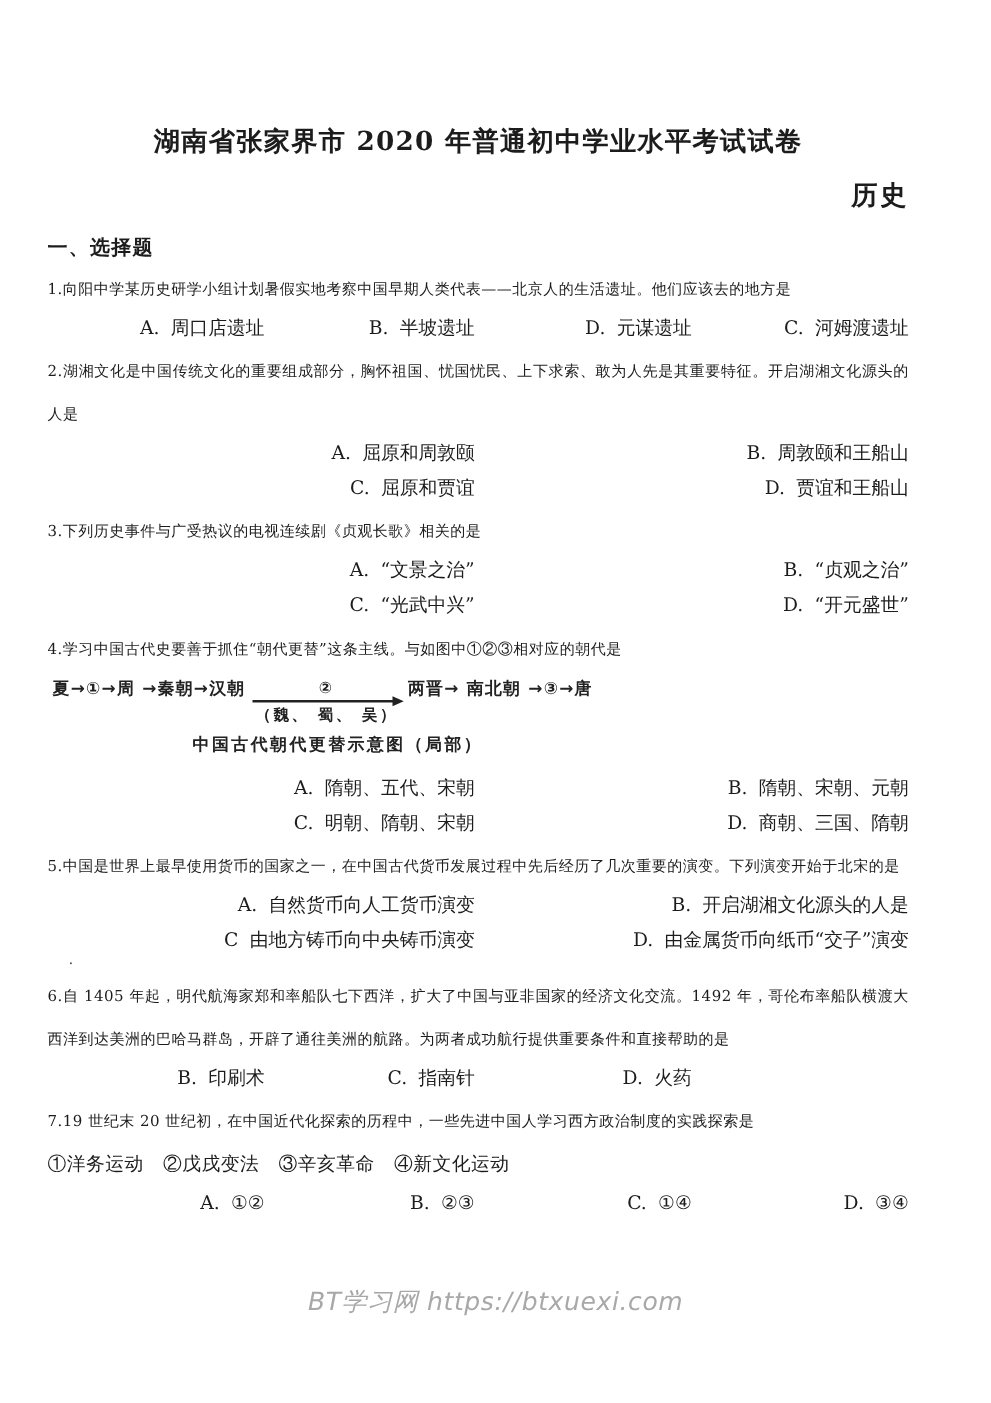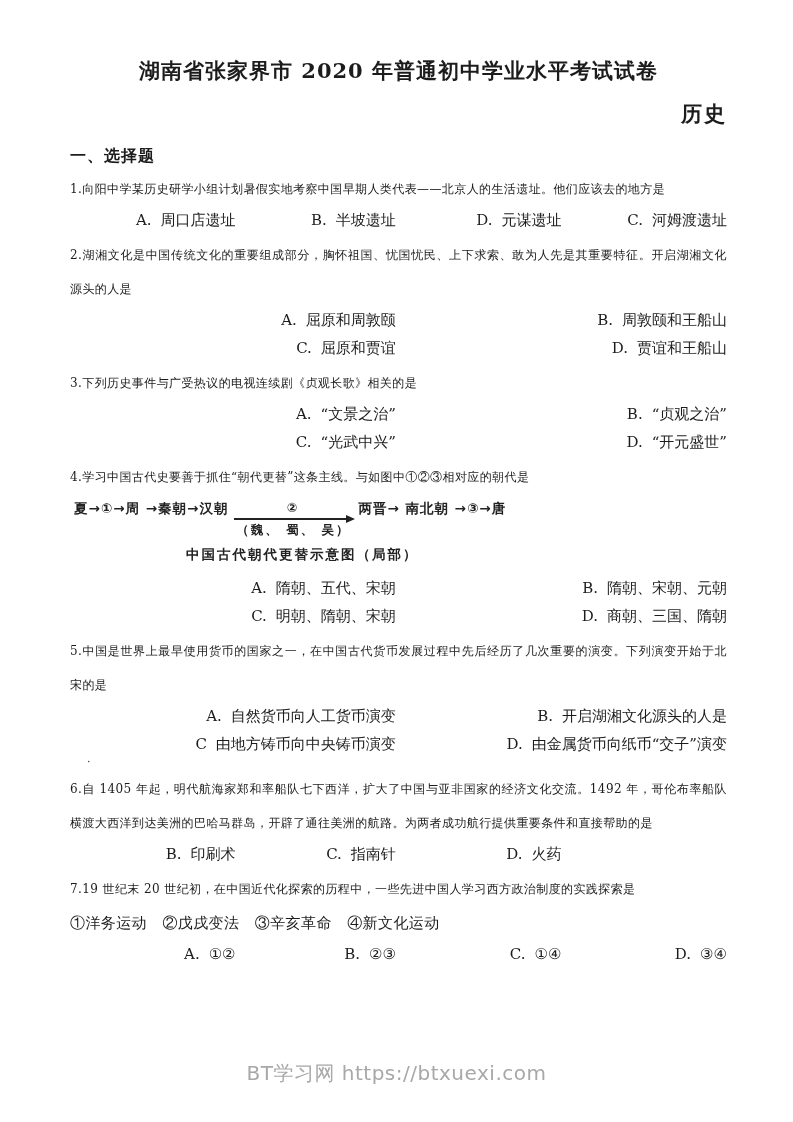--- a/index.html
+++ b/index.html
@@ -1,21 +1,21 @@
 <!DOCTYPE html>
 <html><head>
 <meta charset="utf-8">
 <style>
   html,body{margin:0;padding:0;}
   body{
     width:793px;height:1122px;background:#ffffff;color:#1c1c1c;
     font-family:"DejaVu Serif","Liberation Serif",serif;
     position:relative;overflow:hidden;
   }
-  .page{padding:56px 66px 0 70px;}
+  .page{padding:56px 66px 0 38px;margin-top:42px;}
   .exam-title{
     text-align:center;font-size:21px;font-weight:bold;
     letter-spacing:1px;margin:0 0 14px 0;line-height:30px;
   }
   .exam-subject{
     text-align:right;font-size:21px;font-weight:bold;
     letter-spacing:2px;margin:0 0 16px 0;line-height:28px;
   }
   .section-heading{
     font-size:16px;font-weight:bold;letter-spacing:1px;
@@ -48,23 +48,23 @@
     width:118px;height:0;border-top:2px solid #222;position:relative;margin:2px 0;
   }
   .arrow-line::after{
     content:"";position:absolute;right:-3px;top:-5px;
     border-left:9px solid #222;border-top:4px solid transparent;border-bottom:4px solid transparent;
   }
   .diagram-caption{
     font-size:13.5px;letter-spacing:2px;margin:6px 0 10px 112px;line-height:20px;
   }
   .watermark{
-    position:absolute;left:0;top:1060px;width:100%;text-align:center;
+    position:absolute;left:0;top:1028px;width:100%;text-align:center;
     font-family:"DejaVu Sans","Liberation Sans",sans-serif;
-    font-size:20px;color:#a8a8a8;letter-spacing:0.5px;
+    font-size:20px;color:#a8a8a8;letter-spacing:0.5px;font-style:italic;
   }
 </style>
 </head>
 <body>
 
 <div class="page">
 
   <h1 class="exam-title">湖南省张家界市 2020 年普通初中学业水平考试试卷</h1>
   <h2 class="exam-subject">历史</h2>
   <div class="section-heading">一、选择题</div>

